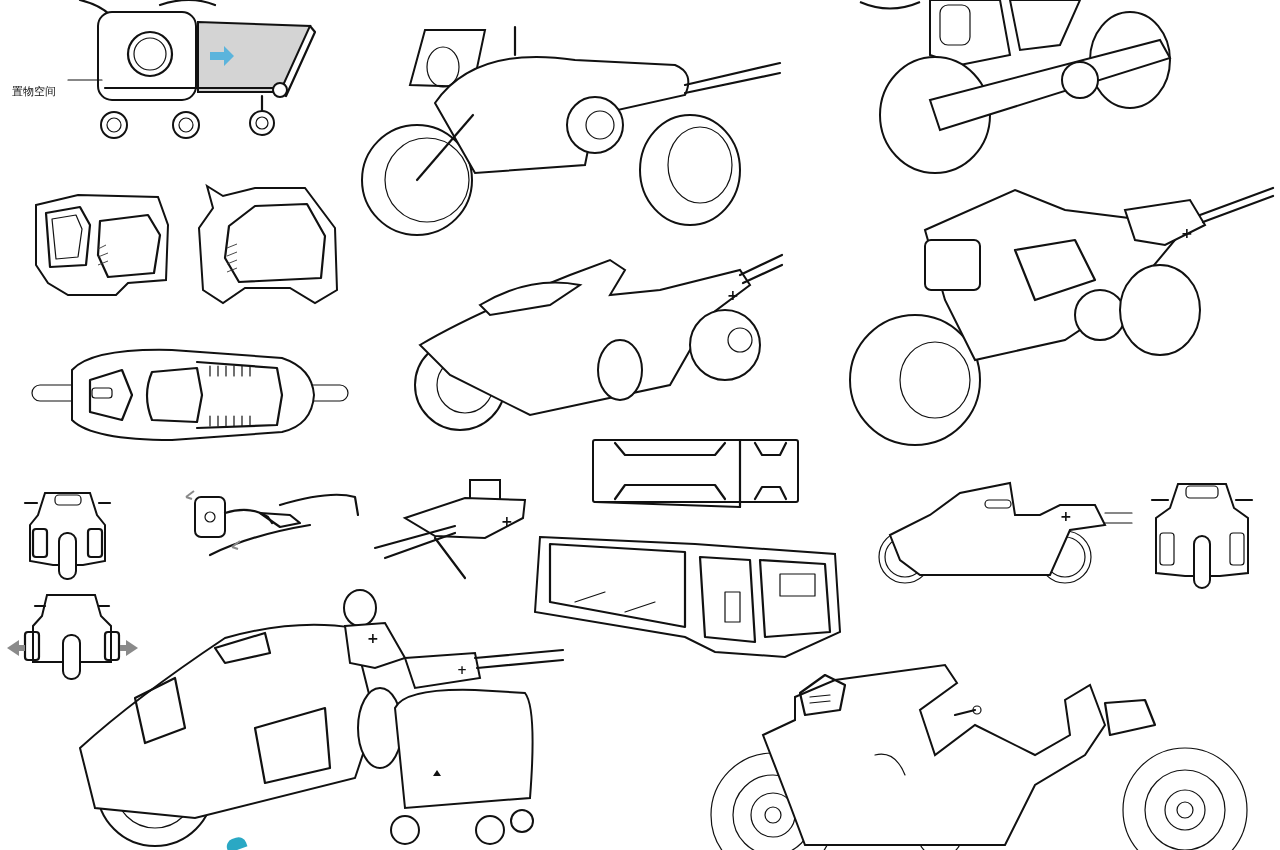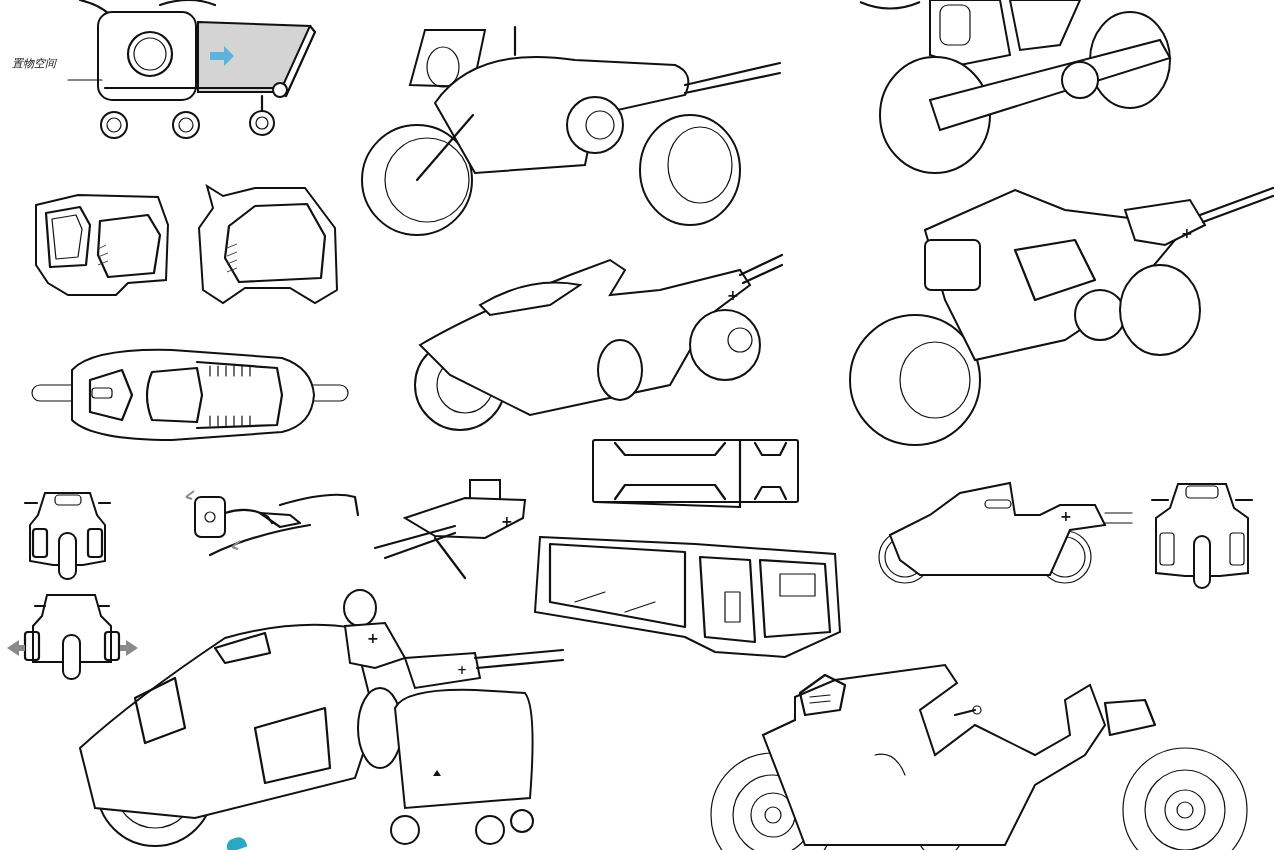--- a/index.html
+++ b/index.html
@@ -30,21 +30,21 @@
     <circle class="w" cx="104" cy="125" r="13"></circle>
       <circle class="t" cx="104" cy="125" r="7"></circle>
     <circle class="w" cx="176" cy="125" r="13"></circle>
       <circle class="t" cx="176" cy="125" r="7"></circle>
     <line class="k" x1="252" y1="96" x2="252" y2="110"></line>
     <circle class="w" cx="252" cy="123" r="12"></circle>
       <circle class="t" cx="252" cy="123" r="6"></circle>
     <line class="t" x1="58" y1="80" x2="92" y2="80"></line>
   </svg>
 </div>
-<div class="label" style="left:12px;top:56px;font-style:italic;">置物空间</div>
+<div class="label" style="left:12px;top:84px;">置物空间</div>
 
 <div class="sketch" style="left:28px;top:185px;width:145px;height:115px;">
   <svg viewBox="0 0 145 115">
     <path class="w" d="M8 20 L50 10 L130 12 L140 40 L138 95 L100 98 L88 110 L40 110 L20 98 L8 80 Z"></path>
     <path class="k" d="M18 28 L52 22 L62 40 L58 80 L22 82 Z"></path>
     <path class="t" d="M24 34 L48 30 L54 44 L50 72 L28 74 Z"></path>
     <path class="k" d="M72 36 L120 30 L132 50 L126 88 L80 92 L70 70 Z"></path>
     <g class="h">
         <line x1="70" y1="64" x2="78" y2="60"></line>
         <line x1="70" y1="72" x2="80" y2="68"></line>

